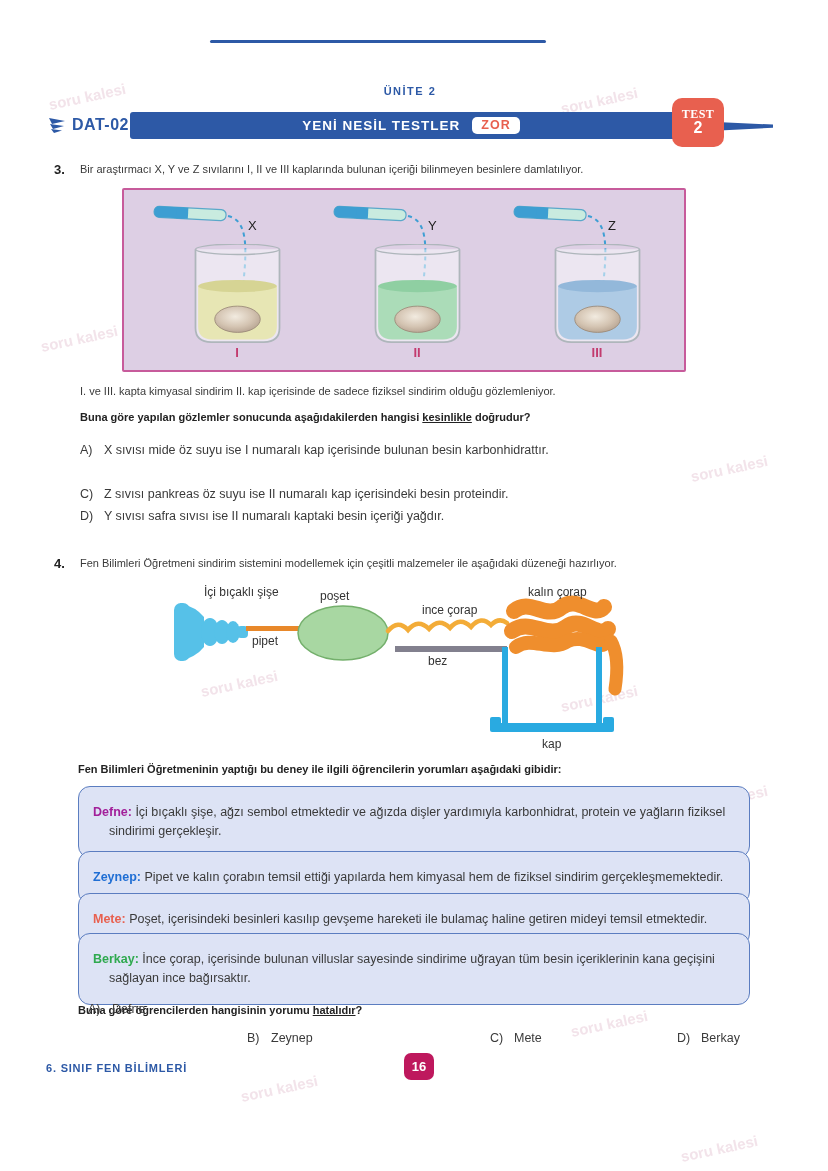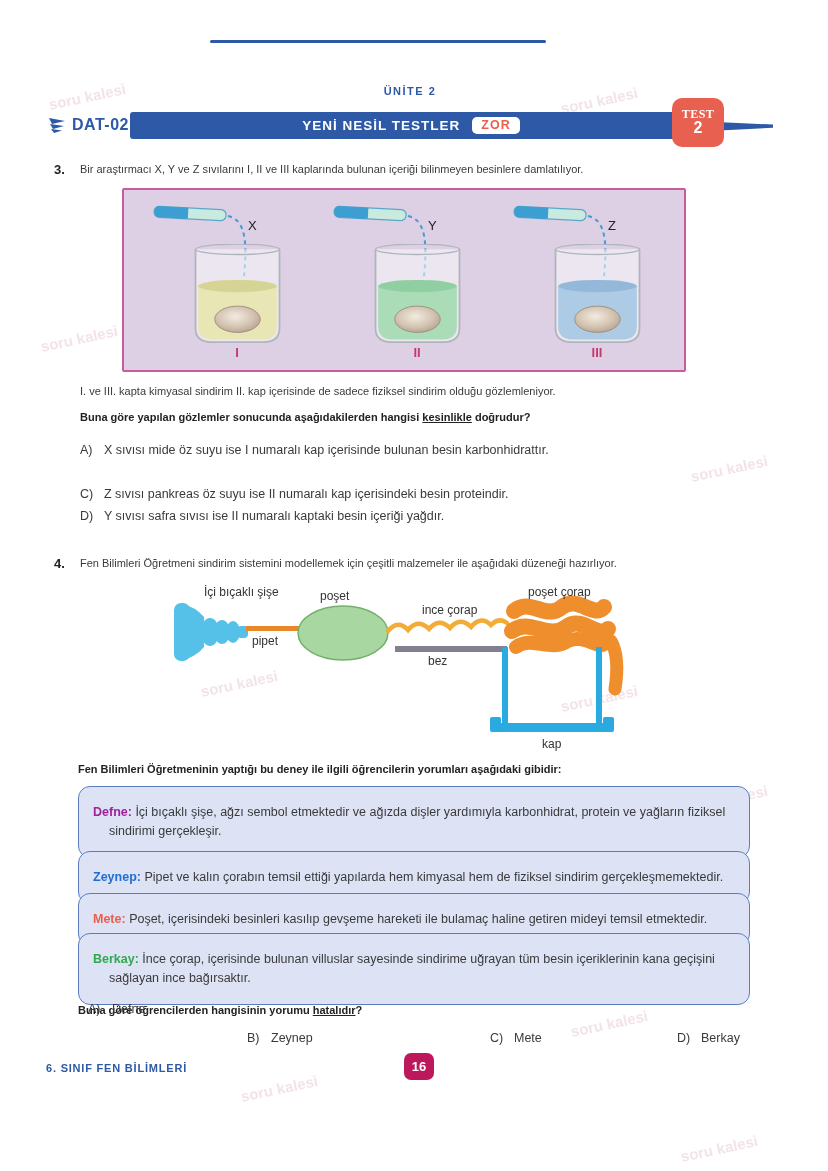--- a/index.html
+++ b/index.html
@@ -226,21 +226,21 @@
       <rect x="446" y="62" width="6" height="80" fill="#29aae1"></rect>
       <rect x="342" y="138" width="120" height="9" fill="#29aae1"></rect>
       <rect x="340" y="132" width="11" height="15" rx="2" fill="#29aae1"></rect>
       <rect x="453" y="132" width="11" height="15" rx="2" fill="#29aae1"></rect>
     </svg>
     <span class="dlabel" style="left:30px; top:0px;margin-left:24px;">İçi bıçaklı şişe</span>
     <span class="dlabel" style="left:102px; top:49px;">pipet</span>
     <span class="dlabel" style="left:170px; top:4px;">poşet</span>
     <span class="dlabel" style="left:272px; top:18px;">ince çorap</span>
     <span class="dlabel" style="left:278px; top:69px;">bez</span>
-    <span class="dlabel" style="left:378px; top:0px;">poşet çorap</span>
+    <span class="dlabel" style="left:378px; top:0px;">kalın çorap</span>
     <span class="dlabel" style="left:392px; top:152px;">kap</span>
   </div>
 
   <p class="qtext bold-q" style="left:78px; top:762px; width:672px;">Fen Bilimleri Öğretmeninin yaptığı bu deney ile ilgili öğrencilerin yorumları aşağıdaki gibidir:</p>
 
   <div class="comment" style="top:786px;">
     <p><span class="cname" style="color: rgb(162, 32, 154);">Defne:</span><span> İçi bıçaklı şişe, ağzı sembol etmektedir ve ağızda dişler yardımıyla karbonhidrat, protein ve yağların fiziksel sindirimi gerçekleşir.</span></p>
   </div>
   <div class="comment" style="top:851px;">
     <p><span class="cname" style="color: rgb(31, 110, 212);">Zeynep:</span><span> Pipet ve kalın çorabın temsil ettiği yapılarda hem kimyasal hem de fiziksel sindirim gerçekleşmemektedir.</span></p>

